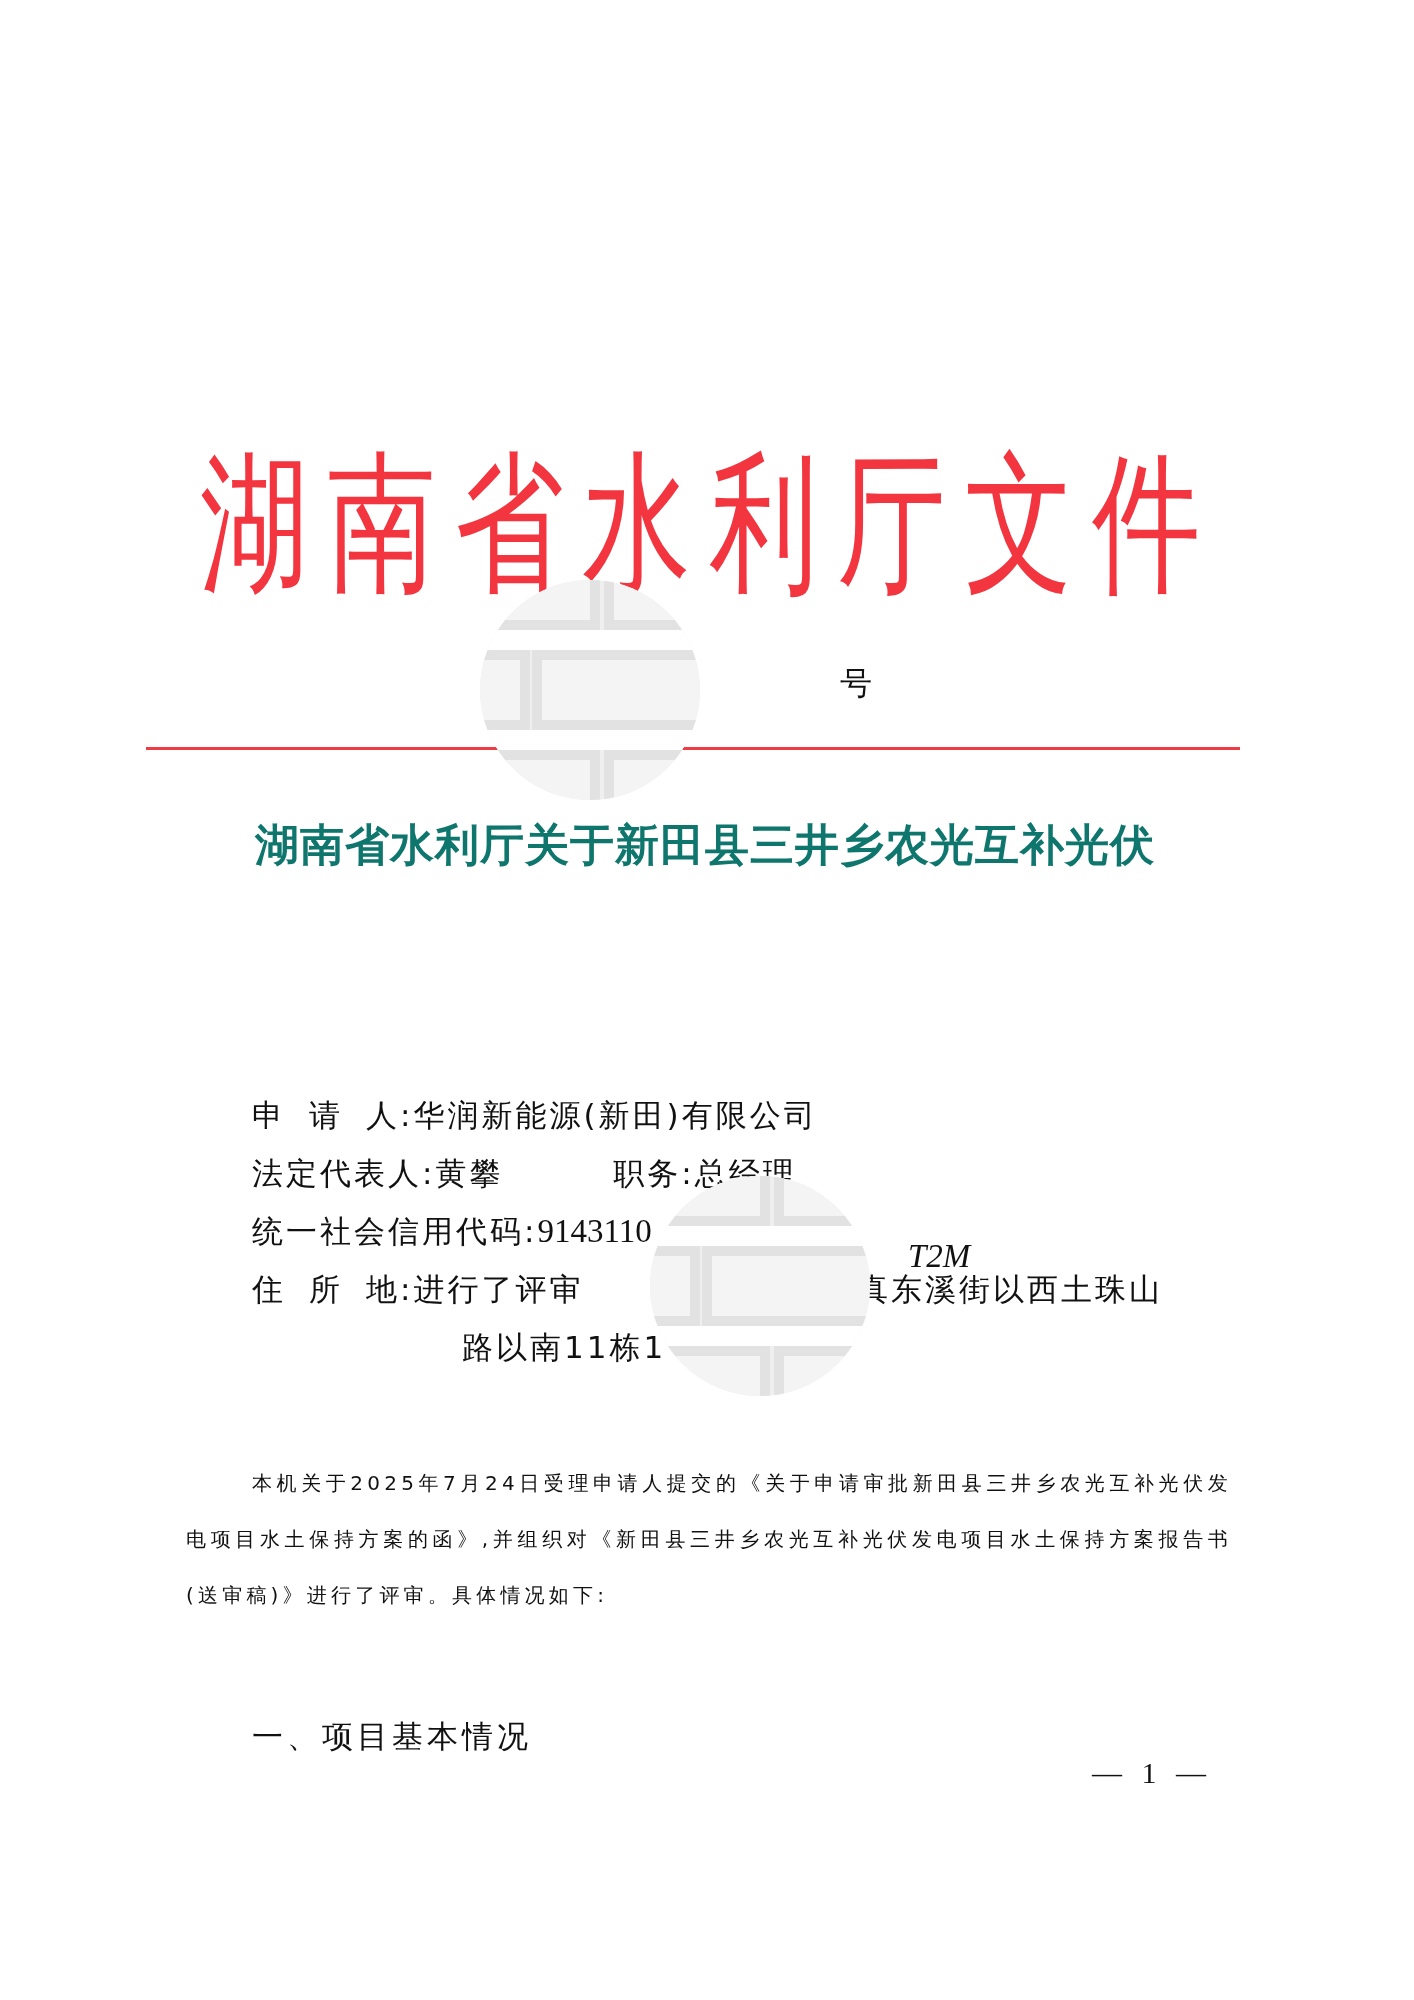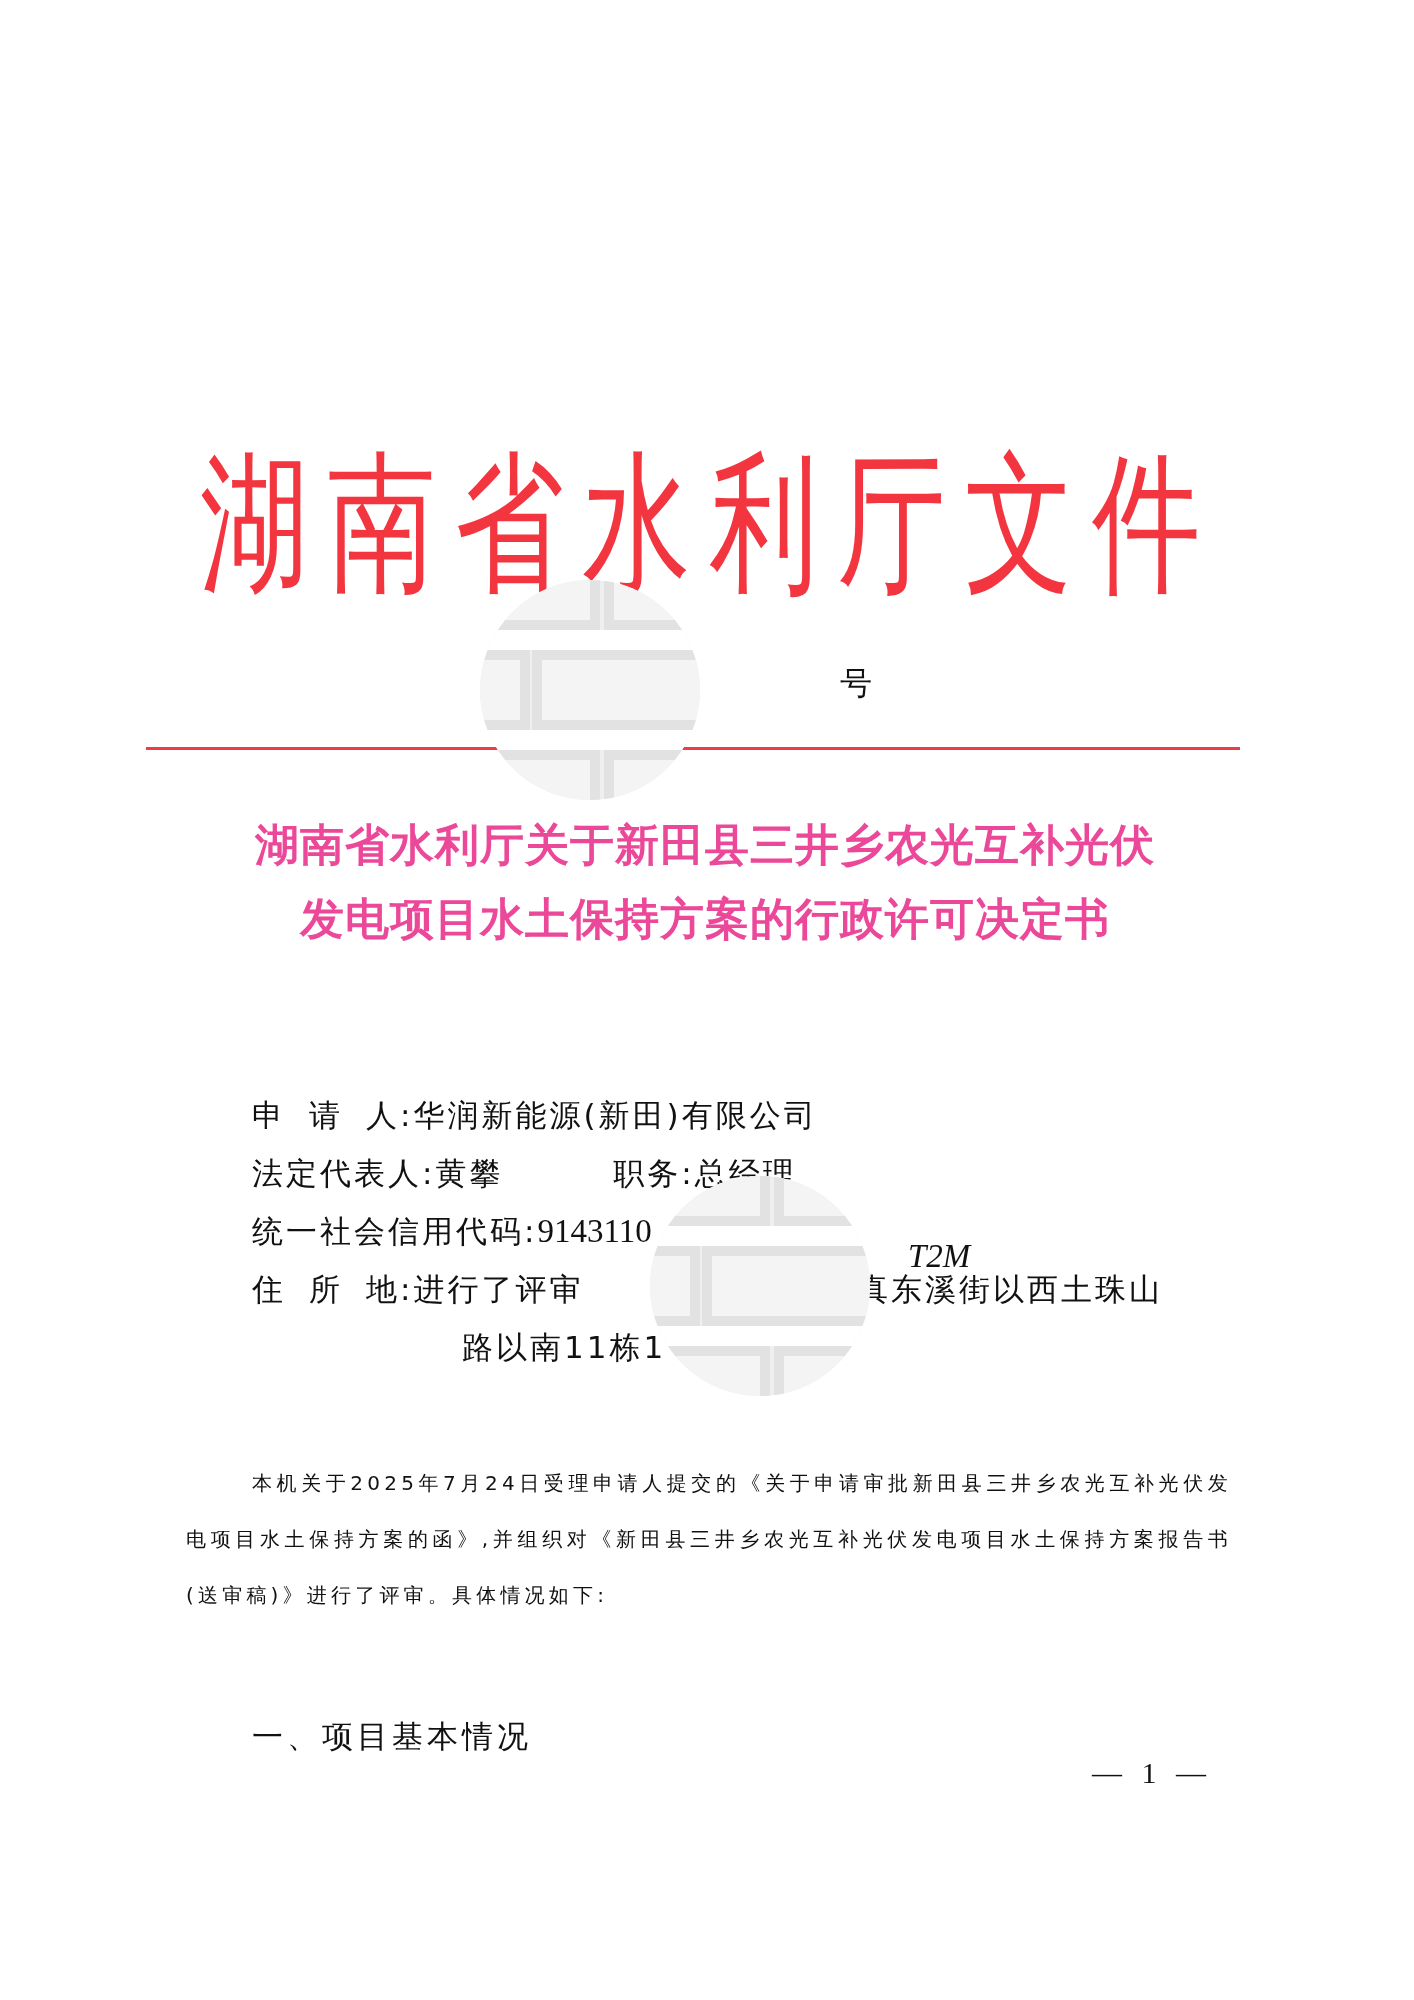--- a/index.html
+++ b/index.html
@@ -25,21 +25,21 @@
     .docnum .suffix { position: absolute; left: 310px; top: 0; }
 
     .red-rule {
       position: absolute; left: 146px; top: 747px; width: 1094px; height: 3px;
       background: #ef3b44;
     }
 
     .title {
       position: absolute; left: 140px; top: 808px; width: 1130px; text-align: center;
       font-family: "DejaVu Sans", "Liberation Sans", sans-serif; font-weight: bold;
-      font-size: 44px; line-height: 74px; color: #ec4899; letter-spacing: 1px;
+      font-size: 44px; line-height: 74px; color: #0f766e; letter-spacing: 1px;
     }
 
     .field { position: absolute; left: 252px; font-size: 31px; letter-spacing: 3px;
       font-family: "DejaVu Sans", "Liberation Sans", sans-serif; white-space: nowrap; }
     .field .label { display: inline-block; }
     .spaced { letter-spacing: 26px; }
     .num { font-family: "Liberation Serif", "DejaVu Serif", serif; letter-spacing: 0; font-size: 33px; margin-top: 27px; }
 
     .body-text {
       position: absolute; left: 186px; top: 1455px; width: 1046px;
@@ -93,21 +93,20 @@
     <div class="gap-h" style="top:50px;"></div>
     <div class="brick" style="left:-60px; top:70px; width:110px; height:80px;"></div>
     <div class="brick" style="left:52px; top:70px; width:200px; height:80px;"></div>
     <div class="gap-h" style="top:150px;"></div>
     <div class="brick" style="left:-20px; top:170px; width:140px; height:80px;"></div>
     <div class="brick" style="left:124px; top:170px; width:140px; height:80px;"></div>
   </div>
 
   <div class="title">
     <div>湖南省水利厅关于新田县三井乡农光互补光伏</div>
-    <div>发电项目水土保持方案的行政许可决定书</div>
   </div>
 
   <div class="field" style="top:1153px;">
     <span>法定代表人:</span><span>黄攀</span>
     <span style="display:inline-block; width:84px;"></span>
     <span>职务:</span><span>总经理</span>
   </div>
 
   <div class="field" style="top:1095px;">
     <span class="label spaced"><span>申</span><span>请</span><span style="letter-spacing:3px">人</span></span><span>:</span><span>华润新能源(新田)有限公司</span>

